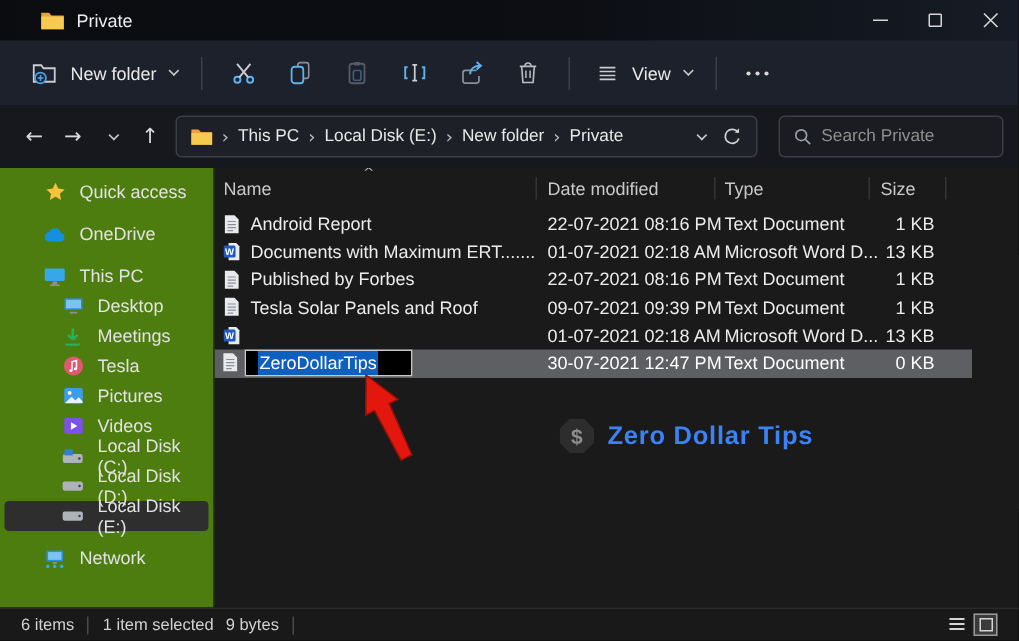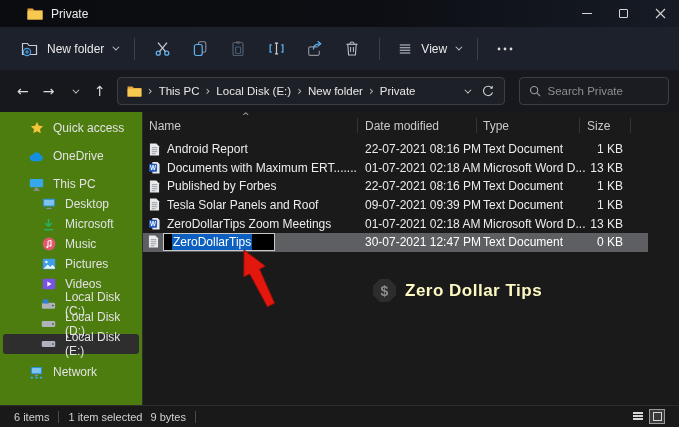--- a/index.html
+++ b/index.html
@@ -84,21 +84,21 @@
     padding:1px 1px; white-space:nowrap; }
   .row.selected .file-ico { left:5px; z-index:3; }
 
   
   .watermark { position:absolute; left:230px; top:167px; display:flex;
     align-items:center; gap:9px; z-index:1; }
   .wm-badge { width:23px; height:23px; background:#2d2d2d; color:#8e8e8e;
     font-weight:bold; font-size:14px; display:flex; align-items:center;
     justify-content:center;
     clip-path:polygon(30% 0,70% 0,100% 30%,100% 70%,70% 100%,30% 100%,0 70%,0 30%); }
-  .wm-text { font-size:17px; font-weight:bold; color:#fef9c3; letter-spacing:.5px;
+  .wm-text { font-size:17px; font-weight:bold; color:#3b82f6; letter-spacing:.5px;
     white-space:nowrap; }
 
   .arrow-overlay { position:absolute; left:70px; top:130px; z-index:5; }
 
   
   .statusbar { height:22px; flex:0 0 22px; border-top:1px solid #2c2c2c;
     background:#191919; display:flex; align-items:center; padding:0 14px;
     font-size:11px; color:#d2d2d2; }
   .vsep-status { width:1px; height:12px; background:#4a4a4a; margin:0 9px; }
   .sb-gap { width:8px; }
@@ -282,32 +282,32 @@
         </span>
         <span>Desktop</span>
       </div>
       <div class="sb-item child">
         <span class="sb-ico">
           <svg width="13" height="13" viewBox="0 0 14 14">
               <path d="M7 1v8M7 9l-3.4-3.4M7 9l3.4-3.4" stroke="#27b05e" stroke-width="1.8" fill="none"></path>
               <path d="M2 12.6h10" stroke="#27b05e" stroke-width="1.6"></path>
             </svg>
         </span>
-        <span>Microsoft</span>
+        <span>Meetings</span>
       </div>
       <div class="sb-item child">
         <span class="sb-ico">
           <svg width="14" height="14" viewBox="0 0 14 14">
               <circle cx="7" cy="7" r="6.4" fill="#e0596e"></circle>
               <path d="M6 10V4.2l3-0.8v5.4" stroke="#fff" stroke-width="1" fill="none"></path>
               <circle cx="5.3" cy="10" r="1" fill="#fff"></circle>
               <circle cx="8.3" cy="8.8" r="1" fill="#fff"></circle>
             </svg>
         </span>
-        <span>Music</span>
+        <span>Tesla</span>
       </div>
       <div class="sb-item child">
         <span class="sb-ico">
           <svg width="14" height="12" viewBox="0 0 16 14">
               <rect x="0.8" y="0.8" width="14.4" height="12.4" rx="1.5" fill="#3f9ce8"></rect>
               <circle cx="5" cy="4.6" r="1.5" fill="#fff8d6"></circle>
               <path d="M1.5 12.5l5-5 3 3 2.5-2.5 3 3v1.5z" fill="#e8f4fd"></path>
             </svg>
         </span>
         <span>Pictures</span>
@@ -418,21 +418,20 @@
           <span class="date">09-07-2021 09:39 PM</span>
           <span class="type">Text Document</span>
           <span class="size">1 KB</span>
         </div>
         <div class="row">
           <svg class="file-ico" viewBox="0 0 13 14">
               <path d="M4 .5h6l2.5 2.5v11H4z" fill="#e8eaed"></path>
               <rect x="0" y="2.5" width="9.5" height="9.5" rx="1.2" fill="#1f5bbf"></rect>
               <text x="4.75" y="9.6" font-size="7.5" font-weight="bold" fill="#fff" text-anchor="middle" font-family="Liberation Sans, sans-serif">W</text>
             </svg>
-          <span class="name">ZeroDollarTips Zoom Meetings</span>
           <span class="date">01-07-2021 02:18 AM</span>
           <span class="type">Microsoft Word D...</span>
           <span class="size">13 KB</span>
         </div>
         <div class="row selected">
           <div class="band"></div>
           <svg class="file-ico" viewBox="0 0 12 14">
               <path d="M1 .5h7l3 3v10H1z" fill="#e8eaed"></path>
               <path d="M3 5h6M3 7.2h6M3 9.4h6M3 11.6h4" stroke="#8a8f98" stroke-width="0.9"></path>
             </svg>

